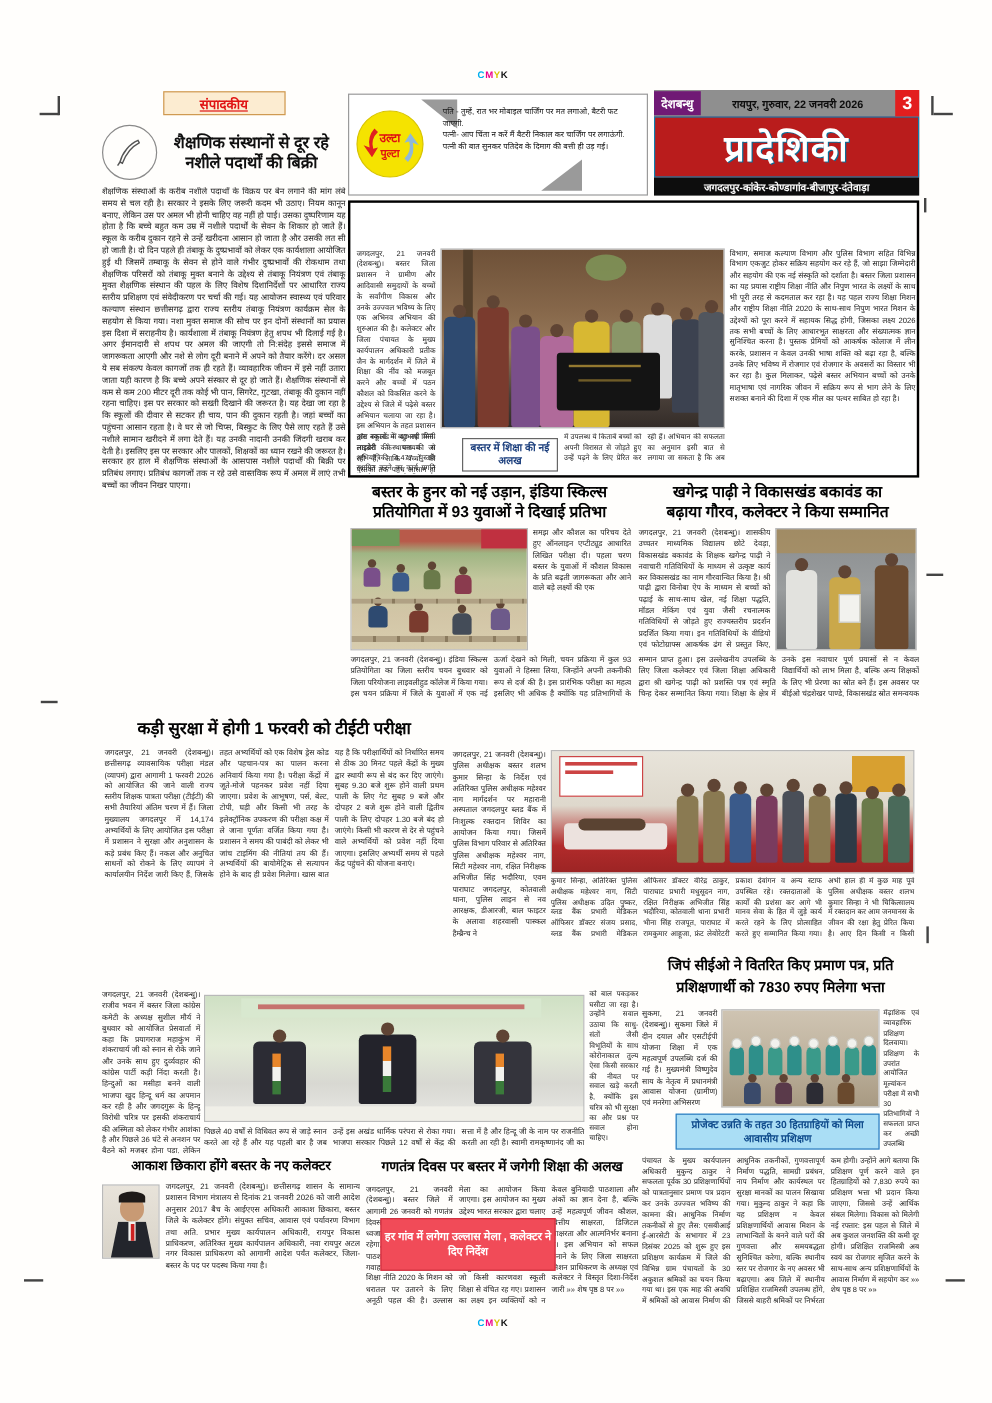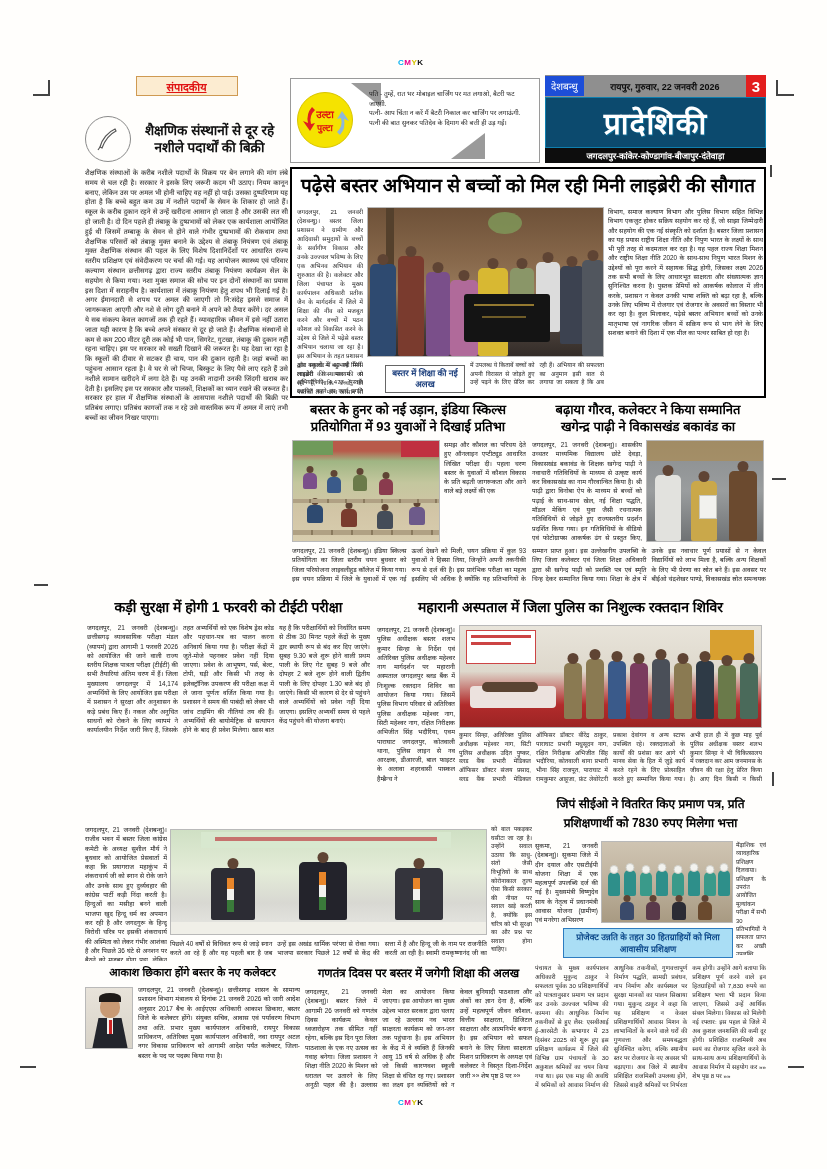--- a/index.html
+++ b/index.html
@@ -38,21 +38,21 @@
   <div class="mark" style="left:788px;top:1066px;width:16px;height:1.5px"></div>
 
   <div class="cmyk" style="left:398px;top:58px">
     <span style="color:#00aeef">C</span><span style="color:#ec008c">M</span><span style="color:#d8c400">Y</span><span style="color:#111">K</span>
   </div>
 
   <div class="abs" style="left:85px;top:76px;width:203px;height:516px">
     <div style="width:102px;margin:0 auto;height:20px;background:#fcecd1;border:1px solid #cf9a52;display:flex;align-items:center;justify-content:center">
       <span style="font-size:11px;font-weight:bold;color:#e01414;text-decoration:underline">संपादकीय</span>
     </div>
-    <div style="display:flex;margin-top:20px;align-items:center">
+    <div style="display:flex;margin-top:8px;align-items:center">
       <div style="width:46px;height:46px;border:1px solid #8a8a8a;border-radius:50%;flex:0 0 auto;display:flex;align-items:center;justify-content:center">
         <svg width="30" height="30" viewBox="0 0 30 30">
             <path d="M22 5 C15 8 9 15 7 23 L9 24 C12 16 17 10 23 7 Z" fill="none" stroke="#555" stroke-width="1.2"></path>
             <path d="M7 23 L5 26" stroke="#555" stroke-width="1.2"></path>
           </svg>
       </div>
       <div style="flex:1;font-size:13.5px;line-height:17px;font-weight:bold;color:#101010;text-align:center">शैक्षणिक संस्थानों से दूर रहे नशीले पदार्थों की बिक्री</div>
     </div>
     <div class="small" style="margin-top:6px;height:430px;font-size:6.9px;line-height:9.8px">शैक्षणिक संस्थाओं के करीब नशीले पदार्थों के विक्रय पर बेन लगाने की मांग लंबे समय से चल रही है। सरकार ने इसके लिए जरूरी कदम भी उठाए। नियम कानून बनाए, लेकिन उस पर अमल भी होनी चाहिए वह नहीं हो पाई। उसका दुष्परिणाम यह होता है कि बच्चे बहुत कम उम्र में नशीले पदार्थों के सेवन के शिकार हो जाते हैं। स्कूल के करीब दुकान रहने से उन्हें खरीदना आसान हो जाता है और उसकी लत सी हो जाती है। दो दिन पहले ही तंबाकू के दुष्प्रभावों को लेकर एक कार्यशाला आयोजित हुई थी जिसमें तम्बाकू के सेवन से होने वाले गंभीर दुष्प्रभावों की रोकथाम तथा शैक्षणिक परिसरों को तंबाकू मुक्त बनाने के उद्देश्य से तंबाकू नियंत्रण एवं तंबाकू मुक्त शैक्षणिक संस्थान की पहल के लिए विशेष दिशानिर्देशों पर आधारित राज्य स्तरीय प्रशिक्षण एवं संवेदीकरण पर चर्चा की गई। यह आयोजन स्वास्थ्य एवं परिवार कल्याण संस्थान छत्तीसगढ़ द्वारा राज्य स्तरीय तंबाकू नियंत्रण कार्यक्रम सेल के सहयोग से किया गया। नशा मुक्त समाज की सोच पर इन दोनों संस्थानों का प्रयास इस दिशा में सराहनीय है। कार्यशाला में तंबाकू नियंत्रण हेतु शपथ भी दिलाई गई है। अगर ईमानदारी से शपथ पर अमल की जाएगी तो नि:संदेह इससे समाज में जागरूकता आएगी और नशे से लोग दूरी बनाने में अपने को तैयार करेंगे। दर असल ये सब संकल्प केवल कागजों तक ही रहते हैं। व्यावहारिक जीवन में इसे नहीं उतारा जाता यही कारण है कि बच्चे अपने संस्कार से दूर हो जाते हैं। शैक्षणिक संस्थानों से कम से कम 200 मीटर दूरी तक कोई भी पान, सिगरेट, गुटखा, तंबाकू की दुकान नहीं रहना चाहिए। इस पर सरकार को सख्ती दिखाने की जरूरत है। यह देखा जा रहा है कि स्कूलों की दीवार से सटकर ही चाय, पान की दुकान रहती है। जहां बच्चों का पहुंचना आसान रहता है। वे घर से जो चिप्स, बिस्कुट के लिए पैसे लाए रहते हैं उसे नशीले सामान खरीदने में लगा देते हैं। यह उनकी नादानी उनकी जिंदगी खराब कर देती है। इसलिए इस पर सरकार और पालकों, शिक्षकों का ध्यान रखने की जरूरत है। सरकार हर हाल में शैक्षणिक संस्थाओं के आसपास नशीले पदार्थों की बिक्री पर प्रतिबंध लगाए। प्रतिबंध कागजों तक न रहे उसे वास्तविक रूप में अमल में लाएं तभी बच्चों का जीवन निखर पाएगा।</div>
   </div>
@@ -68,32 +68,31 @@
       <span style="font-size:10px;font-weight:bold;color:#e01010;position:relative">उल्टा</span>
       <span style="font-size:9px;font-weight:bold;color:#e01010;position:relative">पुल्टा</span>
     </div>
     <div class="abs" style="left:78px;top:10px;width:158px;font-size:6.6px;line-height:9.6px;color:#1a1a1a;white-space:pre-line;text-align:left">पति - तुम्हें, रात भर मोबाइल चार्जिंग पर मत लगाओ, बैटरी फट जाएगी.
 पत्नी- आप चिंता न करें मैं बैटरी निकाल कर चार्जिंग पर लगाऊंगी.
 पत्नी की बात सुनकर पतिदेव के दिमाग की बत्ती ही उड़ गई।</div>
   </div>
 
   <div class="abs" style="left:545px;top:75px;width:221px">
     <div style="height:22px;background:#8f8f8f;display:flex;align-items:center">
-      <span style="background:#1d4ed8;color:#fff;font-size:10px;font-weight:normal;padding:3px 6px">देशबन्धु</span>
+      <span style="background:#701a75;color:#fff;font-size:10px;font-weight:bold;padding:3px 6px">देशबन्धु</span>
       <span style="flex:1;text-align:center;font-size:9px;font-weight:bold;color:#0d0d0d">रायपुर, गुरुवार, 22 जनवरी 2026</span>
       <span style="width:20px;height:22px;background:#e31e1e;color:#fff;font-size:15px;font-weight:bold;display:flex;align-items:center;justify-content:center">3</span>
     </div>
-    <div style="height:51px;background:#0c4a6e;border:1px solid #0f7fae;display:flex;align-items:center;justify-content:center">
+    <div style="height:51px;background:#b91c1c;border:1px solid #0f7fae;display:flex;align-items:center;justify-content:center">
       <span style="color:#ffffff;font-size:30px;font-weight:bold;letter-spacing:1px;text-shadow:1px 1px 0 #0c6c96">प्रादेशिकी</span>
     </div>
     <div style="height:15px;background:#0d0d0d;color:#fff;font-size:8.5px;font-weight:bold;display:flex;align-items:center;justify-content:center">जगदलपुर-कांकेर-कोण्डागांव-बीजापुर-दंतेवाड़ा</div>
   </div>
 
   <div class="abs" style="left:290px;top:167px;width:476px;height:231px;border:2px solid #000;background:#fff">
-    <div class="hl" style="margin-top:4px;font-size:19px;line-height:26px">पढ़ेसे बस्तर अभियान से बच्चों को मिल रही मिनी लाइब्रेरी की सौगात</div>
     <div class="small colbox" style="left:5px;top:38px;width:66px;height:187px;font-size:6.2px;line-height:9px">जगदलपुर, 21 जनवरी (देशबन्धु)। बस्तर जिला प्रशासन ने ग्रामीण और आदिवासी समुदायों के बच्चों के सर्वांगीण विकास और उनके उज्ज्वल भविष्य के लिए एक अभिनव अभियान की शुरुआत की है। कलेक्टर और जिला पंचायत के मुख्य कार्यपालन अधिकारी प्रतीक जैन के मार्गदर्शन में जिले में शिक्षा की नींव को मजबूत करने और बच्चों में पठन कौशल को विकसित करने के उद्देश्य से जिले में पढ़ेसे बस्तर अभियान चलाया जा रहा है। इस अभियान के तहत प्रशासन द्वारा स्कूलों में बहुभाषी मिनी लाइब्रेरी की स्थापना की जा रही है, ताकि बच्चों की पुस्तकों तक पहुंच आसान हो सके और वे अपनी रुचि की किताबें पढ़ सकें। इस पहल को जिले के विभिन्न सामाजिक संगठनों का भी सक्रिय सहयोग मिल रहा है जो नन्हें पाठकों के लिए पुस्तकें जुटा रहे हैं।</div>
 
     <div class="photo" style="left:75px;top:38px;width:237px;height:150px;background:linear-gradient(180deg,#6e5138 0%,#86674a 34%,#97795a 55%,#4a403a 82%,#332c28 100%)">
       <div class="abs" style="left:18px;top:0;width:8px;height:90px;background:#54402c"></div>
       <div class="abs" style="left:120px;top:4px;width:34px;height:22px;border-radius:50%;background:#7f9a5a;opacity:.8"></div>
       <div class="pr" style="left:2px;bottom:0;width:26px;height:92px;background:#2e4a70"></div>
       <div class="pr" style="left:30px;bottom:0;width:26px;height:100px;background:#7a3b2e"></div>
       <div class="pr" style="left:58px;bottom:0;width:24px;height:84px;background:#7a4f8a"></div>
       <div class="pr" style="left:82px;bottom:0;width:28px;height:76px;background:#b06a9a"></div>
       <div class="pr" style="left:110px;bottom:0;width:30px;height:88px;background:#d8b832"></div>
@@ -129,40 +128,39 @@
       <div class="pr s" style="left:84px;bottom:12px;width:16px;height:18px;background:#444c58"></div>
       <div class="pr s" style="left:116px;bottom:16px;width:16px;height:18px;background:#6d5a8a"></div>
       <div class="abs" style="left:0;bottom:6px;width:148px;height:5px;background:repeating-linear-gradient(90deg,#b0a184 0 18px,#8a7a5e 18px 20px)"></div>
       <div class="abs" style="left:0;bottom:38px;width:148px;height:4px;background:repeating-linear-gradient(90deg,#b0a184 0 16px,#8a7a5e 16px 18px)"></div>
     </div>
     <div class="small colbox" style="left:154px;top:38px;width:82px;height:102px">समझ और कौशल का परिचय देते हुए ऑनलाइन एप्टीट्यूड आधारित लिखित परीक्षा दी। पहला चरण बस्तर के युवाओं में कौशल विकास के प्रति बढ़ती जागरूकता और आने वाले बड़े लक्ष्यों की एक</div>
     <div class="small colbox cols2" style="left:2px;top:144px;width:234px;height:46px">जगदलपुर, 21 जनवरी (देशबन्धु)। इंडिया स्किल्स प्रतियोगिता का जिला स्तरीय चयन बुधवार को जिला परियोजना लाइवलीहुड कॉलेज में किया गया। इस चयन प्रक्रिया में जिले के युवाओं में एक नई ऊर्जा देखने को मिली, चयन प्रक्रिया में कुल 93 युवाओं ने हिस्सा लिया, जिन्होंने अपनी तकनीकी रूप से दर्ज की है। इस प्रारंभिक परीक्षा का महत्व इसलिए भी अधिक है क्योंकि यह प्रतिभागियों के लिए सफलता की पहली सीढ़ी है। आयोजित इस स्क्रीनिंग टेस्ट के माध्यम से प्रतिभागियों का प्रादेशिक पोर्टल पर निगम मूल्यांकन किया जाएगा। इस परीक्षा में उत्कृष्ट प्रदर्शन करने वाले चयनित उम्मीदवारों को आगामी 28 और 29 जनवरी 2026 को  »» शेष पृष्ठ 8 पर »»</div>
   </div>
 
   <div class="abs" style="left:530px;top:402px;width:236px;height:190px">
+    <div class="hl" style="font-size:13px;line-height:16.5px">खगेन्द्र पाढ़ी ने विकासखंड बकावंड का</div>
     <div class="hl" style="font-size:13px;line-height:16.5px">बढ़ाया गौरव, कलेक्टर ने किया सम्मानित</div>
-    <div class="hl" style="font-size:13px;line-height:16.5px">खगेन्द्र पाढ़ी ने विकासखंड बकावंड का</div>
     <div class="small colbox" style="left:2px;top:38px;width:110px;height:102px">जगदलपुर, 21 जनवरी (देशबन्धु)। शासकीय उच्चतर माध्यमिक विद्यालय छोटे देवड़ा, विकासखंड बकावंड के शिक्षक खगेन्द्र पाढ़ी ने नवाचारी गतिविधियों के माध्यम से उत्कृष्ट कार्य कर विकासखंड का नाम गौरवान्वित किया है। श्री पाढ़ी द्वारा विनोबा ऐप के माध्यम से बच्चों को पढ़ाई के साथ-साथ खेल, नई शिक्षा पद्धति, मॉडल मेकिंग एवं युवा जैसी रचनात्मक गतिविधियों से जोड़ते हुए राज्यस्तरीय प्रदर्शन प्रदर्शित किया गया। इन गतिविधियों के वीडियो एवं फोटोग्राफ्स आकर्षक ढंग से प्रस्तुत किए, जिसके परिणामस्वरूप उन्हें ज्वाइंट ऑफ द मंथ का</div>
     <div class="photo" style="left:116px;top:38px;width:118px;height:102px;background:linear-gradient(180deg,#8a8d8f 0%,#9a9d9e 50%,#6f7274 100%)">
       <div class="abs" style="left:0;top:0;width:118px;height:20px;background:#b8893a;opacity:.5"></div>
       <div class="pr" style="left:8px;bottom:0;width:26px;height:66px;background:#e2e2de"></div>
       <div class="pr" style="left:44px;bottom:0;width:26px;height:60px;background:#caa84a"></div>
       <div class="pr" style="left:82px;bottom:0;width:28px;height:70px;background:#6b4a2f"></div>
       <div class="abs" style="left:52px;bottom:22px;width:18px;height:24px;background:#f2f2ee;border:1px solid #c8c8c0"></div>
     </div>
     <div class="small colbox cols2" style="left:2px;top:144px;width:234px;height:46px">सम्मान प्राप्त हुआ। इस उल्लेखनीय उपलब्धि के लिए जिला कलेक्टर एवं जिला शिक्षा अधिकारी द्वारा श्री खगेन्द्र पाढ़ी को प्रशस्ति पत्र एवं स्मृति चिन्ह देकर सम्मानित किया गया। शिक्षा के क्षेत्र में उनके इस नवाचार पूर्ण प्रयासों से न केवल विद्यार्थियों को लाभ मिला है, बल्कि अन्य शिक्षकों के लिए भी प्रेरणा का स्रोत बने हैं। इस अवसर पर बीईओ चंद्रशेखर पाण्डे, विकासखंड स्रोत समन्वयक गोपनिधि भारती, सहायक विकासखंड शिक्षा अधिकारी, विद्यालय के प्राचार्य गोवर्धन चौधरी सहित समस्त विद्यालय परिवार ने श्री पाढ़ी को बधाई एवं शुभकामनाएं दीं।</div>
   </div>
 
   <div class="abs" style="left:85px;top:597px;width:287px;height:194px">
     <div class="hl" style="font-size:14px;line-height:20px">कड़ी सुरक्षा में होगी 1 फरवरी को टीईटी परीक्षा</div>
     <div class="small colbox cols3" style="left:2px;top:26px;width:283px;height:166px">जगदलपुर, 21 जनवरी (देशबन्धु)। छत्तीसगढ़ व्यावसायिक परीक्षा मंडल (व्यापमं) द्वारा आगामी 1 फरवरी 2026 को आयोजित की जाने वाली राज्य स्तरीय शिक्षक पात्रता परीक्षा (टीईटी) की सभी तैयारियां अंतिम चरण में हैं। जिला मुख्यालय जगदलपुर में 14,174 अभ्यर्थियों के लिए आयोजित इस परीक्षा में प्रशासन ने सुरक्षा और अनुशासन के कड़े प्रबंध किए हैं। नकल और अनुचित साधनों को रोकने के लिए व्यापमं ने कार्यालयीन निर्देश जारी किए हैं, जिसके तहत अभ्यर्थियों को एक विशेष ड्रेस कोड और पहचान-पत्र का पालन करना अनिवार्य किया गया है। परीक्षा केंद्रों में जूते-मोजे पहनकर प्रवेश नहीं दिया जाएगा। प्रवेश के आभूषण, पर्स, बेल्ट, टोपी, घड़ी और किसी भी तरह के इलेक्ट्रॉनिक उपकरण की परीक्षा कक्ष में ले जाना पूर्णतः वर्जित किया गया है। प्रशासन ने समय की पाबंदी को लेकर भी जांच टाइमिंग की नीतियां तय की हैं। अभ्यर्थियों की बायोमेट्रिक से सत्यापन होने के बाद ही प्रवेश मिलेगा। खास बात यह है कि परीक्षार्थियों को निर्धारित समय से ठीक 30 मिनट पहले केंद्रों के मुख्य द्वार स्थायी रूप से बंद कर दिए जाएंगे। सुबह 9.30 बजे शुरू होने वाली प्रथम पाली के लिए गेट सुबह 9 बजे और दोपहर 2 बजे शुरू होने वाली द्वितीय पाली के लिए दोपहर 1.30 बजे बंद हो जाएंगे। किसी भी कारण से देर से पहुंचने वाले अभ्यर्थियों को प्रवेश नहीं दिया जाएगा। इसलिए अभ्यर्थी समय से पहले केंद्र पहुंचने की योजना बनाएं।</div>
   </div>
 
   <div class="abs" style="left:375px;top:597px;width:391px;height:194px">
-    <div class="hl" style="font-size:14px;line-height:20px">महारानी अस्पताल में जिला पुलिस का निशुल्क रक्तदान शिविर</div>
     <div class="small colbox" style="left:2px;top:28px;width:78px;height:164px">जगदलपुर, 21 जनवरी (देशबन्धु)। पुलिस अधीक्षक बस्तर शलभ कुमार सिन्हा के निर्देश एवं अतिरिक्त पुलिस अधीक्षक महेश्वर नाग मार्गदर्शन पर महारानी अस्पताल जगदलपुर ब्लड बैंक में निःशुल्क रक्तदान शिविर का आयोजन किया गया। जिसमें पुलिस विभाग परिवार से अतिरिक्त पुलिस अधीक्षक महेश्वर नाग, सिटी महेश्वर नाग, रक्षित निरीक्षक अभिजीत सिंह भदौरिया, एवम पाराघाट जगदलपुर, कोतवाली थाना, पुलिस लाइन से नव आरक्षक, डीआरजी, बाल फाइटर के अलावा शहरवासी पास्कल हैम्ब्रैन्च ने</div>
     <div class="photo" style="left:84px;top:28px;width:303px;height:103px;background:linear-gradient(180deg,#e8e4da 0%,#ded8cc 45%,#b22b2b 78%,#9c2424 100%)">
       <div class="abs" style="left:6px;top:4px;width:70px;height:34px;background:#fff;border:1px solid #c44">
           <div style="margin:4px;height:3px;background:#c44"></div>
           <div style="margin:4px;height:3px;background:#c44;width:40px"></div>
         </div>
       <div class="abs" style="left:250px;top:4px;width:44px;height:30px;background:#d8a030"></div>
       <div class="abs" style="left:10px;top:60px;width:86px;height:22px;background:#ece2de;border-radius:4px"></div>
       <div class="abs" style="left:22px;top:56px;width:56px;height:10px;background:#5a4332;border-radius:5px"></div>
       <div class="pr" style="left:104px;bottom:8px;width:18px;height:56px;background:#8a7a52"></div>
@@ -206,20 +204,21 @@
         <div style="position:absolute;left:21px;top:30px;width:6px;height:16px;background:#f2f2ee"></div>
         <div style="position:absolute;left:23px;top:32px;width:3px;height:14px;background:#c22"></div>
       </div>
       <div class="small" style="font-size:6.5px;line-height:9.4px">जगदलपुर, 21 जनवरी (देशबन्धु)। छत्तीसगढ़ शासन के सामान्य प्रशासन विभाग मंत्रालय से दिनांक 21 जनवरी 2026 को जारी आदेश अनुसार 2017 बैच के आईएएस अधिकारी आकाश छिकारा, बस्तर जिले के कलेक्टर होंगे। संयुक्त सचिव, आवास एवं पर्यावरण विभाग तथा अति. प्रभार मुख्य कार्यपालन अधिकारी, रायपुर विकास प्राधिकरण, अतिरिक्त मुख्य कार्यपालन अधिकारी, नवा रायपुर अटल नगर विकास प्राधिकरण को आगामी आदेश पर्यंत कलेक्टर, जिला-बस्तर के पद पर पदस्थ किया गया है।</div>
     </div>
   </div>
 
   <div class="abs" style="left:305px;top:963px;width:227px;height:205px">
     <div class="hl" style="font-size:11.5px;line-height:20px">गणतंत्र दिवस पर बस्तर में जगेगी शिक्षा की अलख</div>
     <div class="small colbox cols3" style="left:0;top:24px;width:227px;height:176px">जगदलपुर, 21 जनवरी (देशबन्धु)। बस्तर जिले में आगामी 26 जनवरी को गणतंत्र दिवस कार्यक्रम केवल ध्वजारोहण तक सीमित नहीं रहेगा, बल्कि इस दिन पूरा जिला पाठशाला के एक नए उत्सव का गवाह बनेगा। जिला प्रशासन ने शिक्षा नीति 2020 के मिशन को धरातल पर उतारने के लिए अनूठी पहल की है। उल्लास मेला का आयोजन किया जाएगा। इस आयोजन का मुख्य उद्देश्य भारत सरकार द्वारा चलाए जा रहे उल्लास नव भारत साक्षरता कार्यक्रम को जन-जन तक पहुंचाना है। इस अभियान के केंद्र में वे व्यक्ति हैं जिनकी आयु 15 वर्ष से अधिक है और जो किसी कारणवश स्कूली शिक्षा से वंचित रह गए। प्रशासन का लक्ष्य इन व्यक्तियों को न केवल बुनियादी पाठशाला और अंकों का ज्ञान देना है, बल्कि उन्हें महत्वपूर्ण जीवन कौशल, वित्तीय साक्षरता, डिजिटल साक्षरता और आत्मनिर्भर बनाना है। इस अभियान को सफल बनाने के लिए जिला साक्षरता मिशन प्राधिकरण के अध्यक्ष एवं कलेक्टर ने विस्तृत दिशा-निर्देश जारी »» शेष पृष्ठ 8 पर »»</div>
+    <div class="abs" style="left:12px;top:52px;width:146px;height:44px;background:#f14b58;display:flex;align-items:center;justify-content:center;text-align:center;font-size:9.2px;line-height:13px;font-weight:bold;color:#ffffff;padding:2px;border:1px solid #d03040">हर गांव में लगेगा उल्लास मेला , कलेक्टर ने दिए निर्देश</div>
   </div>
 
   <div class="abs" style="left:535px;top:795px;width:231px;height:374px">
     <div class="hl" style="font-size:12px;line-height:19px">जिपं सीईओ ने वितरित किए प्रमाण पत्र, प्रति</div>
     <div class="hl" style="font-size:12px;line-height:19px">प्रशिक्षणार्थी को 7830 रुपए मिलेगा भत्ता</div>
     <div class="small colbox" style="left:0;top:46px;width:63px;height:84px">सुकमा, 21 जनवरी (देशबन्धु)। सुकमा जिले में दीन दयाल और एसटीईपी योजना शिक्षा में एक महत्वपूर्ण उपलब्धि दर्ज की गई है। मुख्यमंत्री विष्णुदेव साय के नेतृत्व में प्रधानमंत्री आवास योजना (ग्रामीण) एवं मनरेगा अभिसरण</div>
     <div class="photo" style="left:66px;top:46px;width:132px;height:82px;background:linear-gradient(180deg,#cfc4b2 0%,#c2b6a2 40%,#a89a82 100%)">
       <div class="pr s cap" style="left:6px;bottom:26px;width:12px;height:24px;background:#2e8f8a"></div>
       <div class="pr s cap" style="left:22px;bottom:26px;width:12px;height:26px;background:#2e8f8a"></div>
       <div class="pr s cap" style="left:38px;bottom:26px;width:12px;height:24px;background:#3a9a8a"></div>

